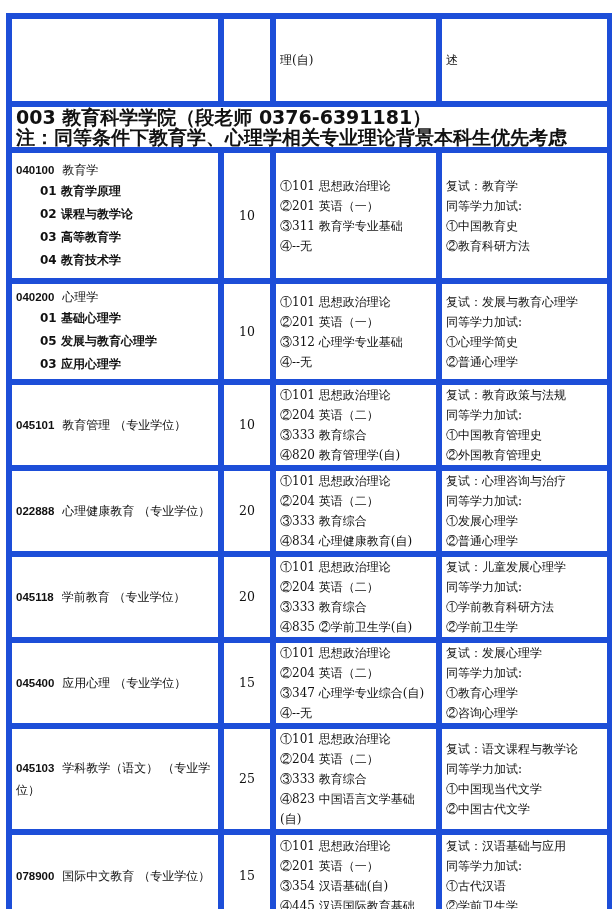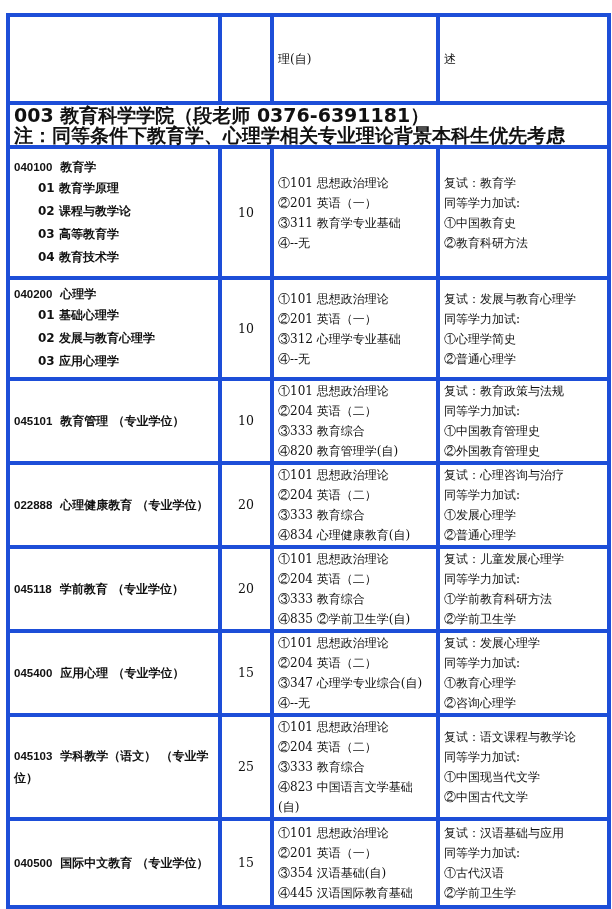--- a/index.html
+++ b/index.html
@@ -1,24 +1,24 @@
 <!DOCTYPE html>
 <html><head>
 <meta charset="utf-8">
 <style>
   html, body { margin: 0; padding: 0; background: #ffffff; }
   body { width: 612px; height: 909px; position: relative; overflow: hidden;
          font-family: "DejaVu Serif", "Liberation Serif", serif; color: #111; }
   table.grid { position: absolute; left: 6px; top: 13px; width: 601px;
                border-collapse: collapse; table-layout: fixed; }
-  table.grid td { border: 4px solid #1d4ed8; vertical-align: middle; padding: 0 4px;
+  table.grid td { border: 6px solid #1d4ed8; vertical-align: middle; padding: 0 4px;
                   font-size: 12.5px; line-height: 20px; }
   col.c1 { width: 212px; } col.c2 { width: 52px; } col.c3 { width: 166px; } col.c4 { width: 171px; }
   .major-code { font-size: 11.5px; font-weight: bold; font-family: "Liberation Sans", sans-serif; }
-  .major-name { font-size: 12px; font-weight: bold; font-family: "DejaVu Sans", sans-serif; }
+  .major-name { font-size: 12px; font-weight: normal; font-family: "DejaVu Sans", sans-serif; }
   .dir { padding-left: 24px; font-size: 12px; font-weight: bold; font-family: "DejaVu Sans", sans-serif; line-height: 23px; }
   .quota { text-align: center; font-size: 13px; }
   .exam-line, .retest-line { font-size: 12px; line-height: 20px; white-space: nowrap; }
   .section td { padding: 2px 6px; }
   .section .title { font-weight: bold; font-size: 19px; font-family: "DejaVu Sans", sans-serif; line-height: 20px; }
   .top-row td { vertical-align: top; }
 </style>
 </head>
 <body>
 
@@ -65,21 +65,21 @@
         <div class="retest-line">同等学力加试:</div>
         <div class="retest-line">①中国教育史</div>
         <div class="retest-line">②教育科研方法</div>
       </td>
     </tr>
 
     <tr style="height:101px">
       <td>
         <div><span class="major-code">040200</span>&nbsp;&nbsp;<span class="major-name">心理学</span></div>
         <div class="dir">01 基础心理学</div>
-        <div class="dir">02 发展与教育心理学</div>
+        <div class="dir">05 发展与教育心理学</div>
         <div class="dir">03 应用心理学</div>
       </td>
       <td class="quota">10</td>
       <td>
         <div class="exam-line">①101 思想政治理论</div>
         <div class="exam-line">②201 英语（一）</div>
         <div class="exam-line">③312 心理学专业基础</div>
         <div class="exam-line">④--无</div>
       </td>
       <td>
@@ -170,21 +170,21 @@
       </td>
       <td>
         <div class="retest-line">复试：语文课程与教学论</div>
         <div class="retest-line">同等学力加试:</div>
         <div class="retest-line">①中国现当代文学</div>
         <div class="retest-line">②中国古代文学</div>
       </td>
     </tr>
 
     <tr style="height:88px">
-      <td><span class="major-code">040500</span>&nbsp;&nbsp;<span class="major-name">国际中文教育  （专业学位）</span></td>
+      <td><span class="major-code">078900</span>&nbsp;&nbsp;<span class="major-name">国际中文教育  （专业学位）</span></td>
       <td class="quota">15</td>
       <td>
         <div class="exam-line">①101 思想政治理论</div>
         <div class="exam-line">②201 英语（一）</div>
         <div class="exam-line">③354 汉语基础(自)</div>
         <div class="exam-line">④445 汉语国际教育基础</div>
       </td>
       <td>
         <div class="retest-line">复试：汉语基础与应用</div>
         <div class="retest-line">同等学力加试:</div>

